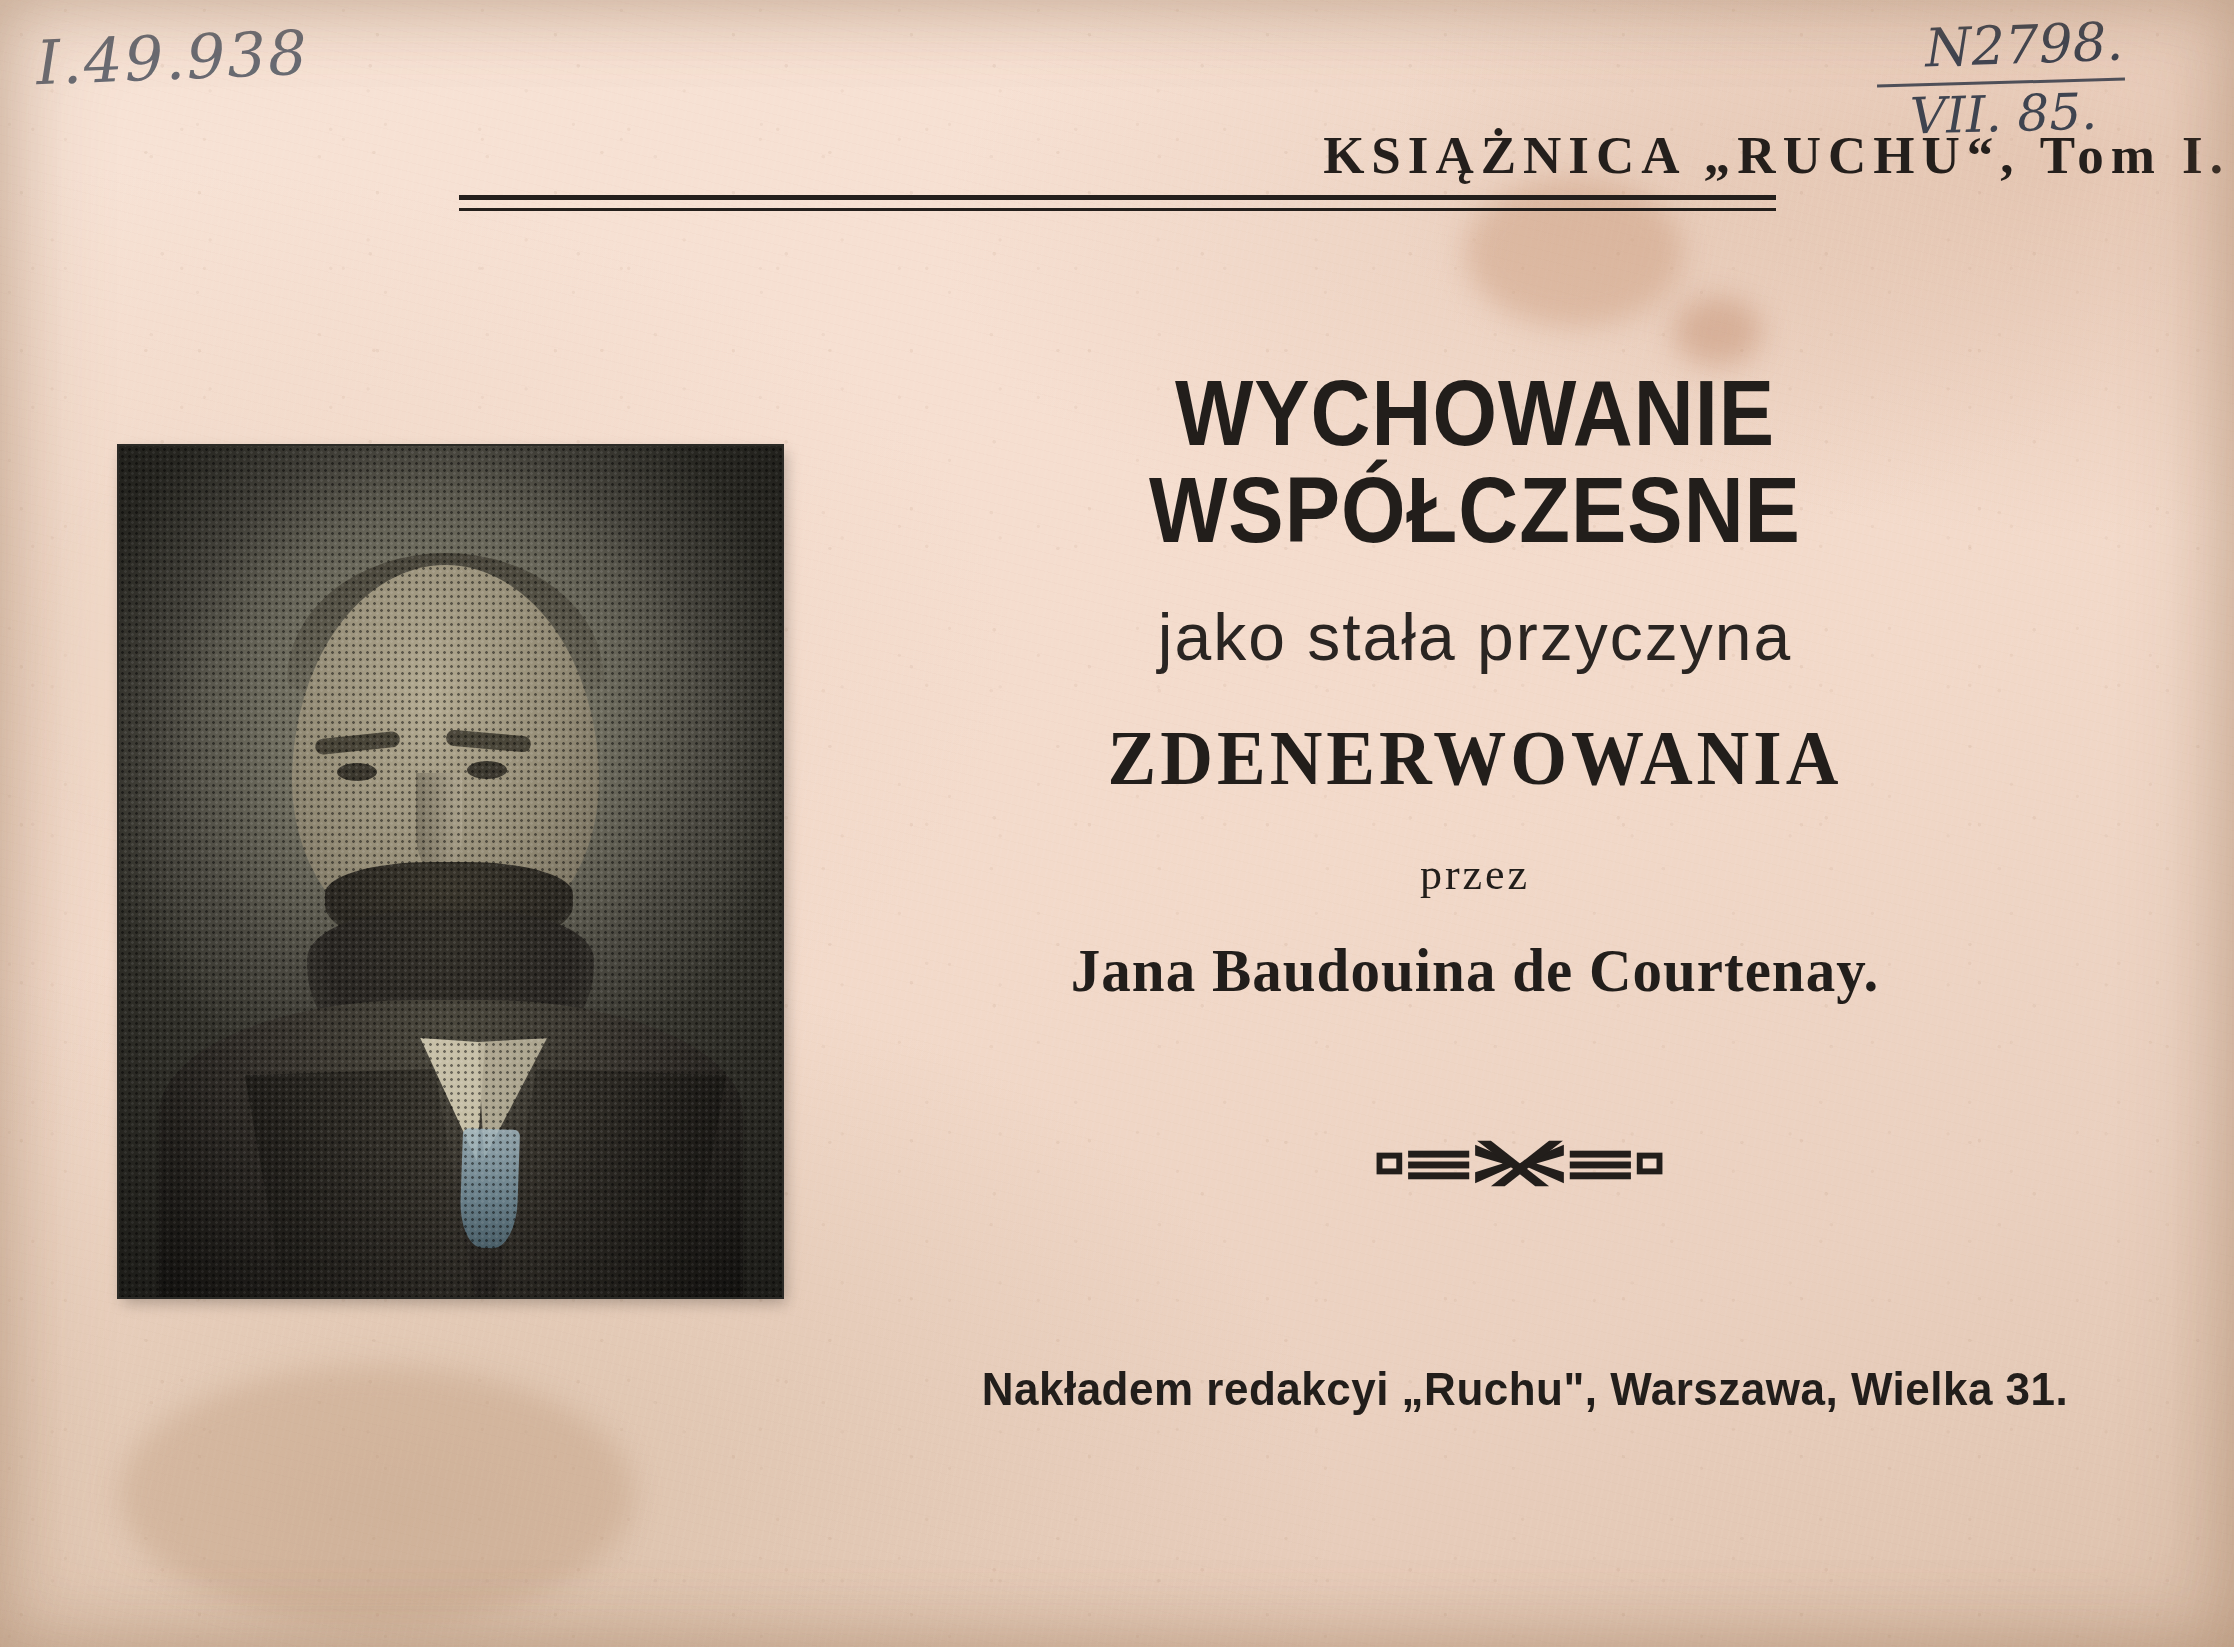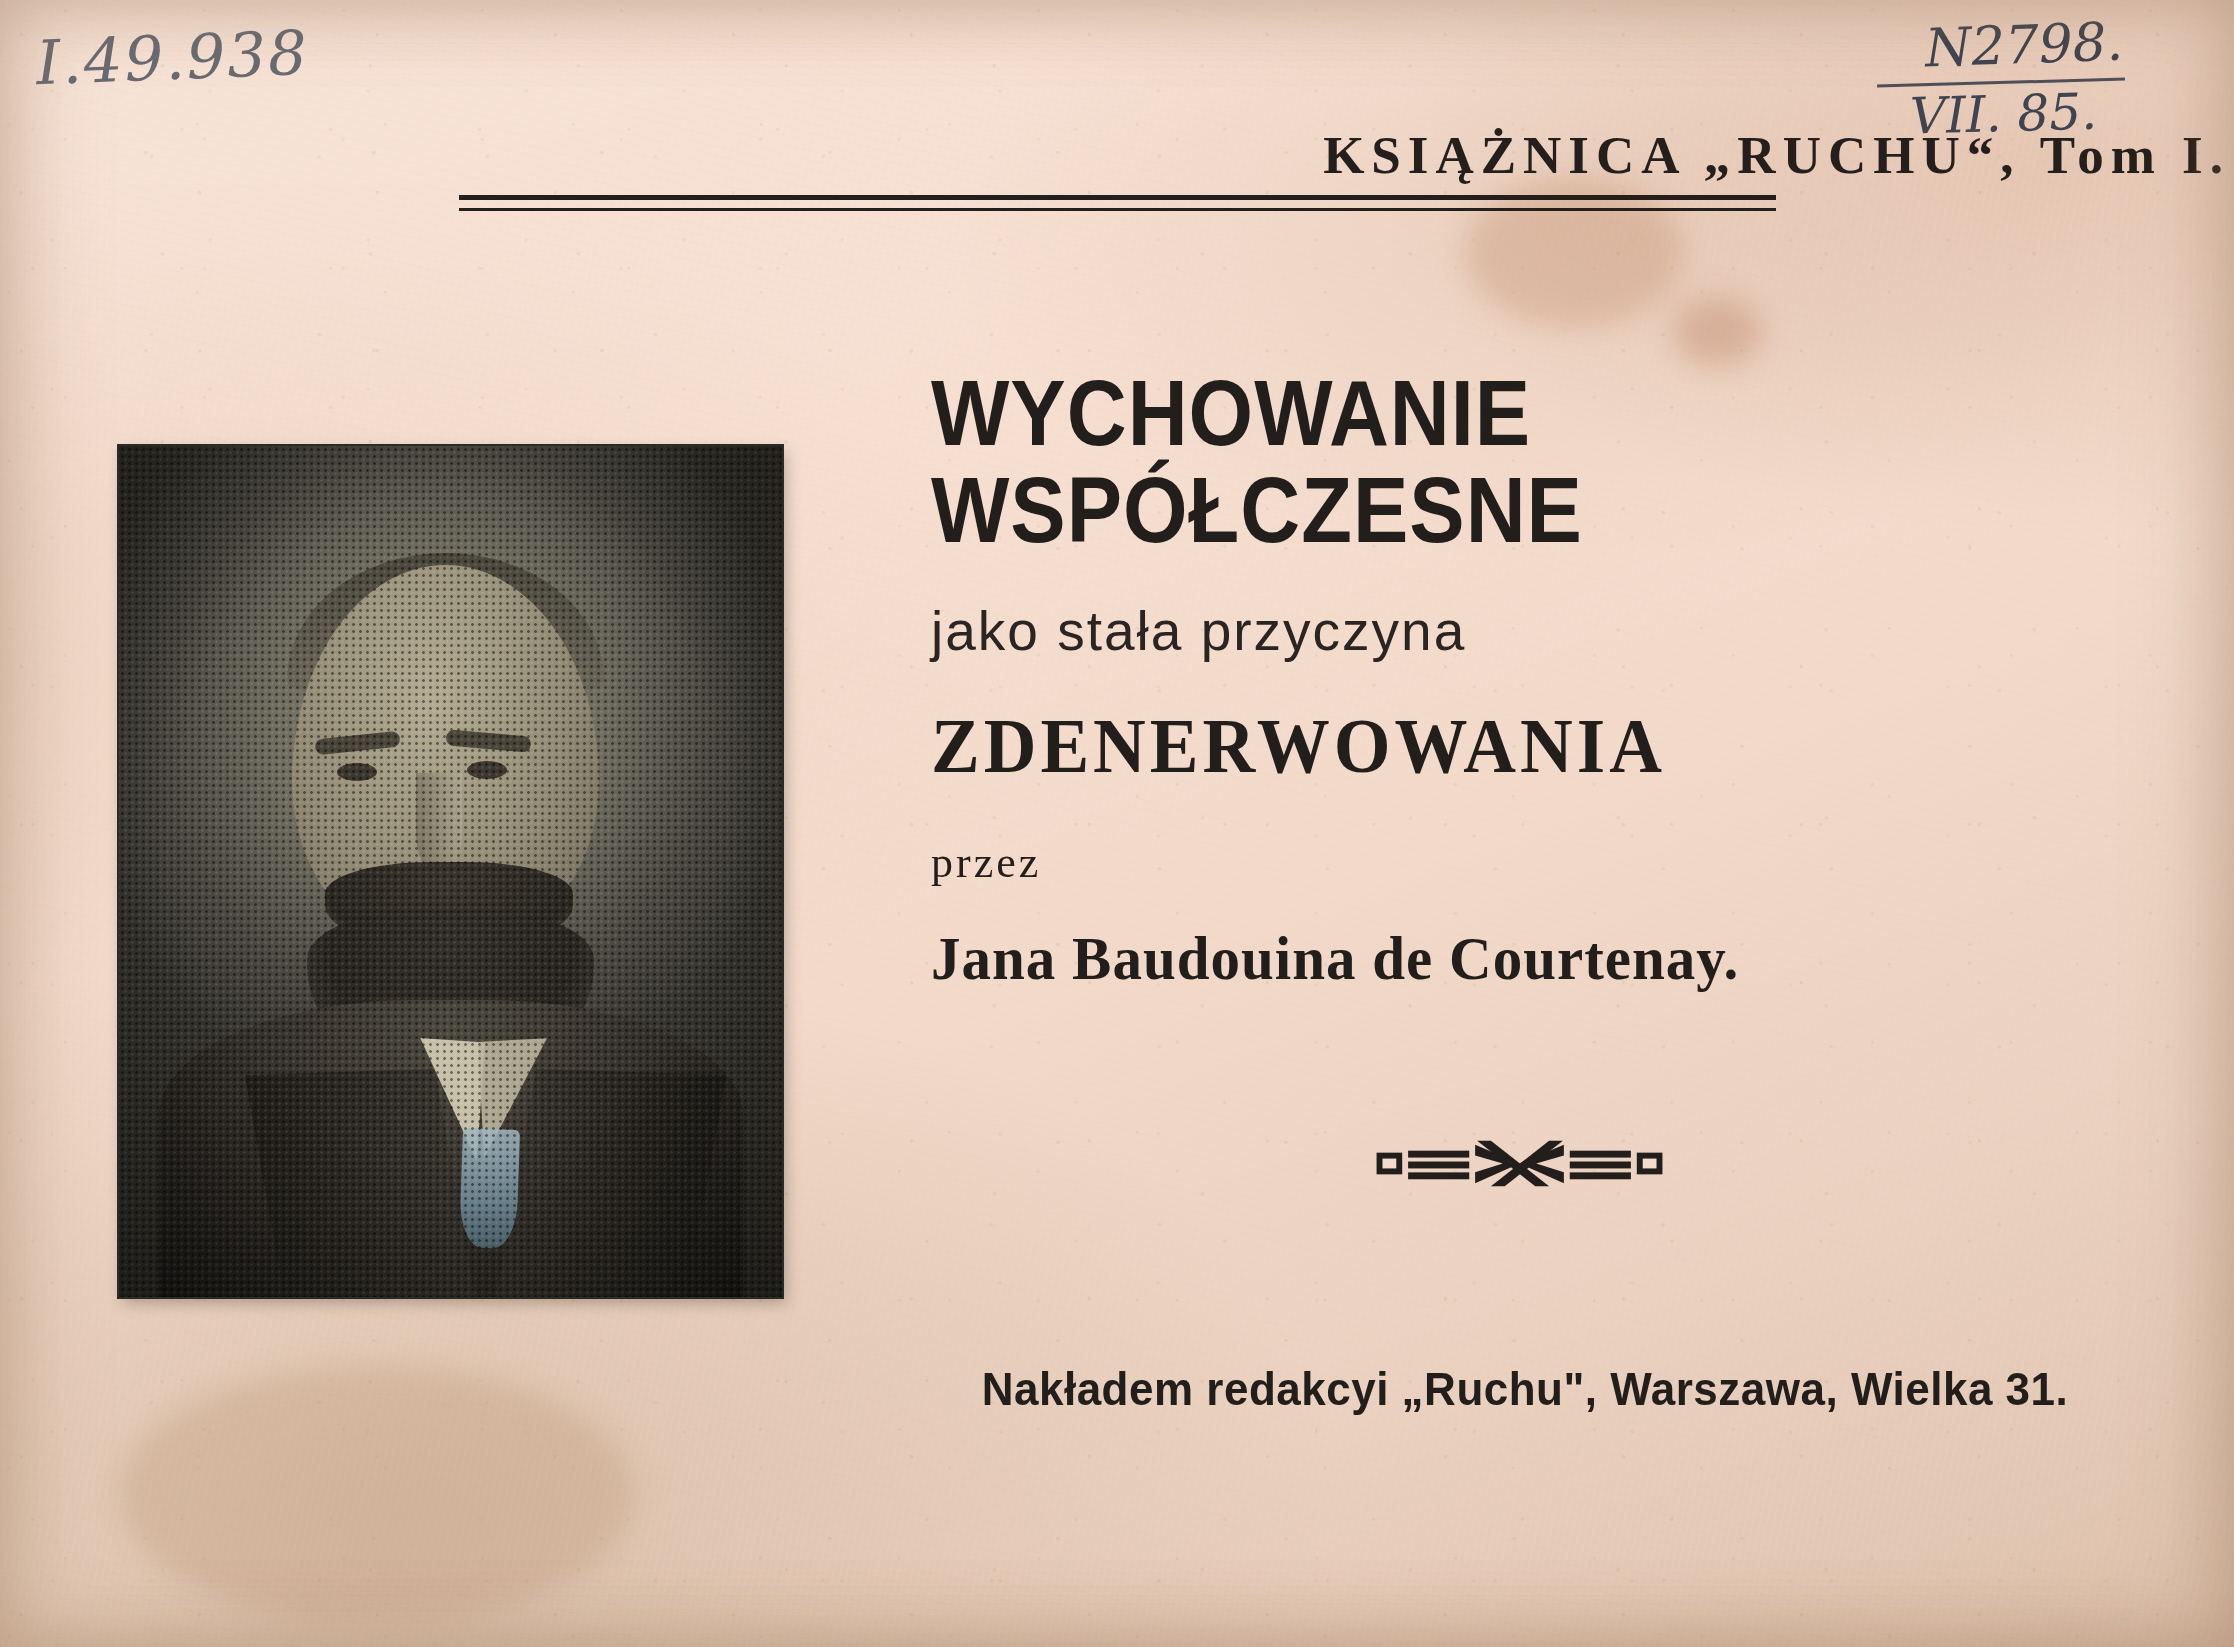--- a/index.html
+++ b/index.html
@@ -271,38 +271,38 @@
   }
   .portrait-vig {
     position: absolute;
     inset: 0;
     background: radial-gradient(ellipse 75% 70% at 50% 45%, rgba(0,0,0,0) 55%, rgba(0,0,0,0.45) 100%);
   }
 
   
   .titleblock {
     position: absolute;
-    left: 931px;
+    left: 881px;
     top: 364px;
     width: 1188px;
-    text-align: left;
+    text-align: center;
     color: #221e1b;
   }
   .t-main {
     font-family: "Liberation Sans", sans-serif;
     font-weight: bold;
     font-size: 83px;
     letter-spacing: 1px;
     line-height: 1.05;
     transform: scaleY(1.12);
     transform-origin: center top;
   }
   .t-sub1 {
     font-family: "Liberation Sans", sans-serif;
-    font-size: 55px;
+    font-size: 66px;
     letter-spacing: 2px;
     margin-top: 61px;
     color: #2a2522;
   }
   .t-sub2 {
     font-family: "Liberation Serif", serif;
     font-weight: bold;
     font-size: 73px;
     letter-spacing: 4px;
     margin-top: 42px;

